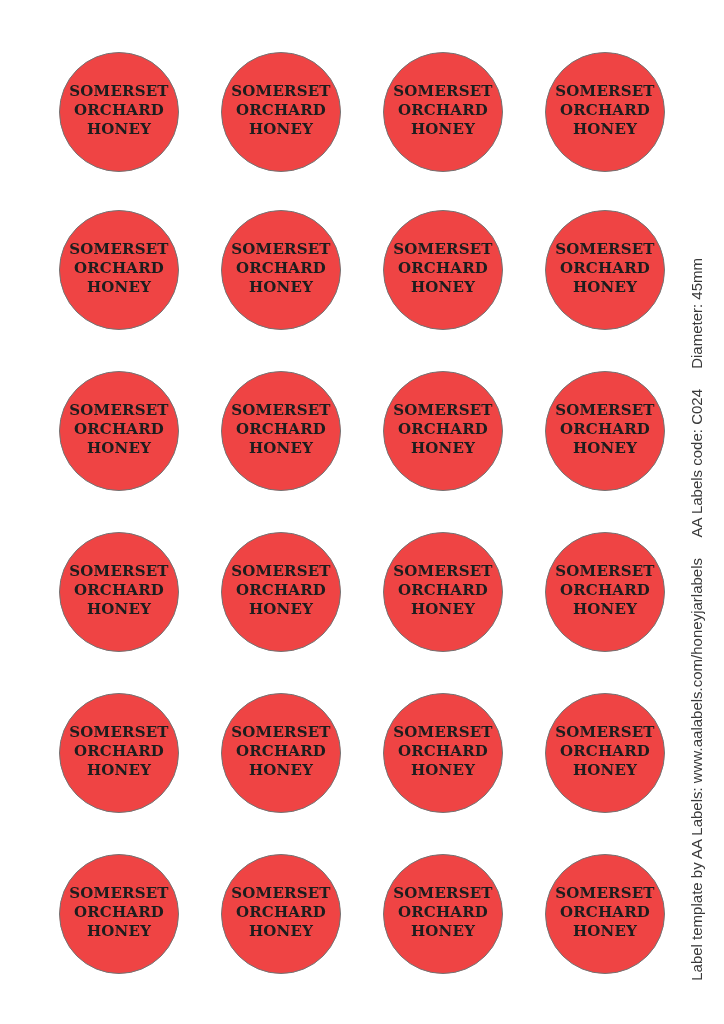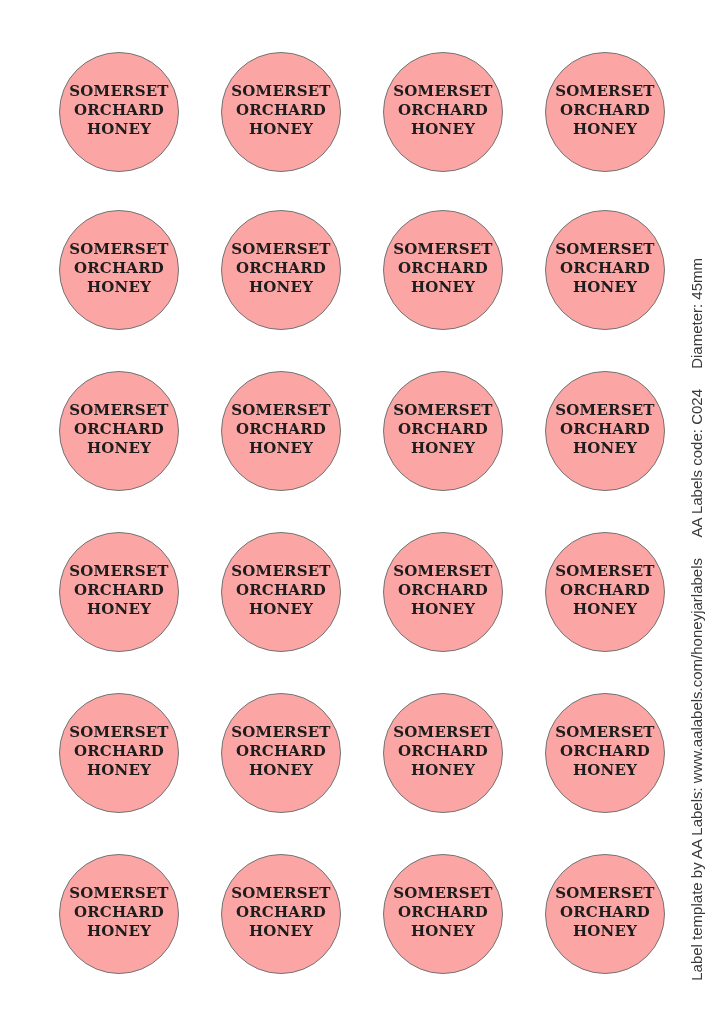--- a/index.html
+++ b/index.html
@@ -18,21 +18,21 @@
   .labels-grid {
     position: absolute;
     inset: 0;
   }
   .label-circle {
     position: absolute;
     width: 120px;
     height: 120px;
     border-radius: 50%;
     border: 1px solid var(--circle-border, #737373);
-    background: #fca5a5;
+    background: #ef4444;
     box-sizing: border-box;
     display: flex;
     align-items: center;
     justify-content: center;
   }
   .label-text {
     text-align: center;
     font-family: "DejaVu Serif", serif;
     font-weight: 700;
     font-size: 15px;

